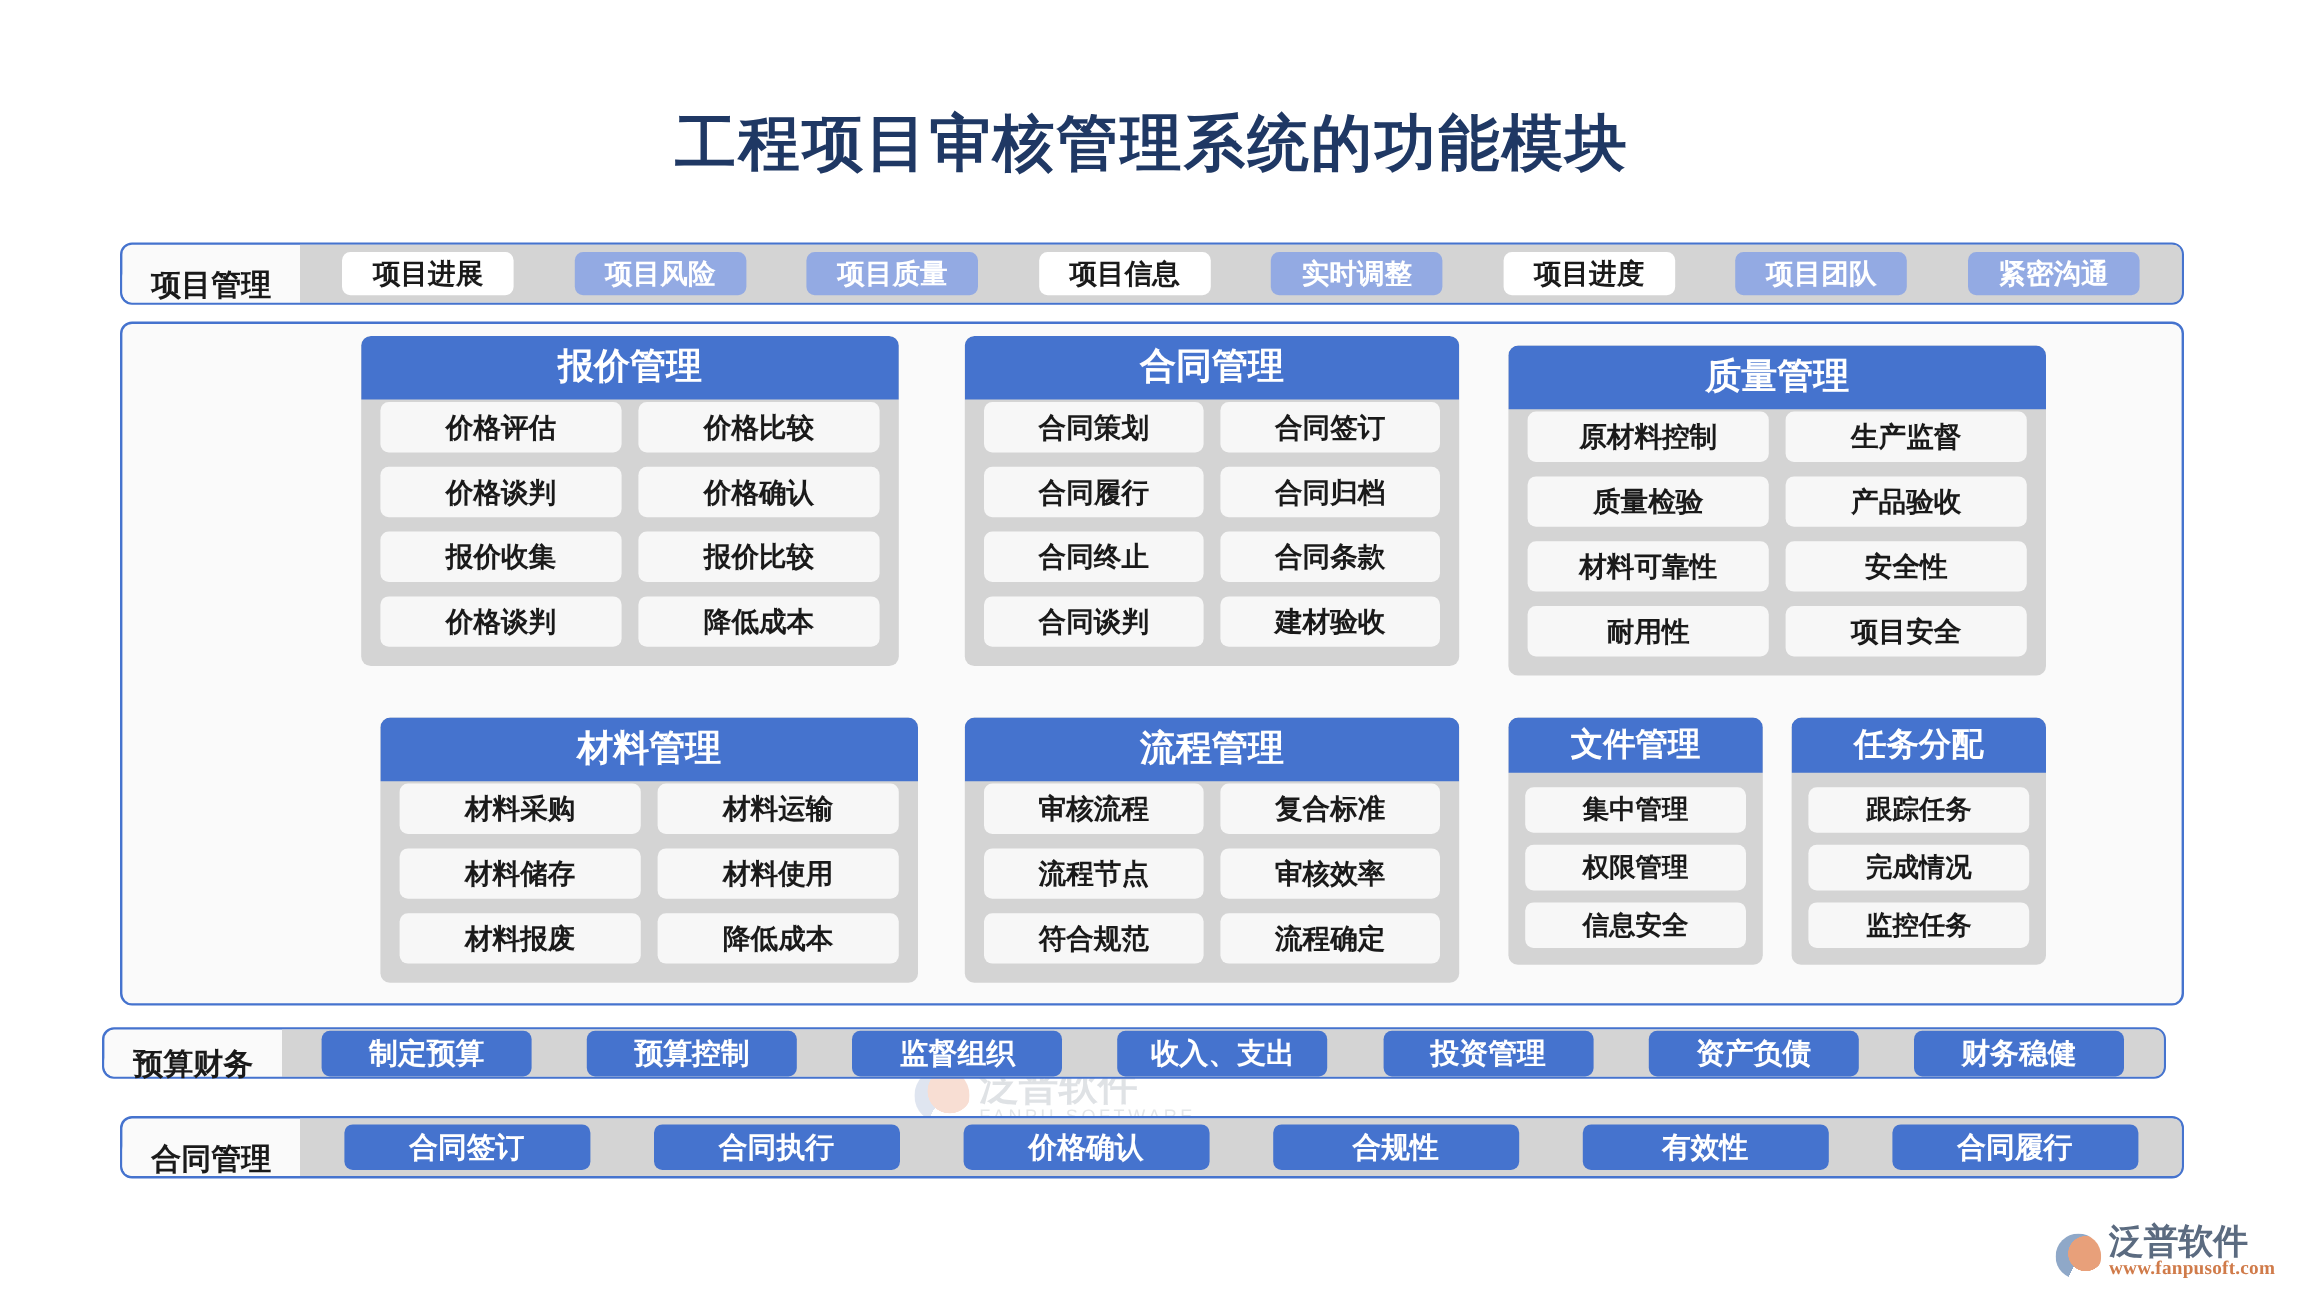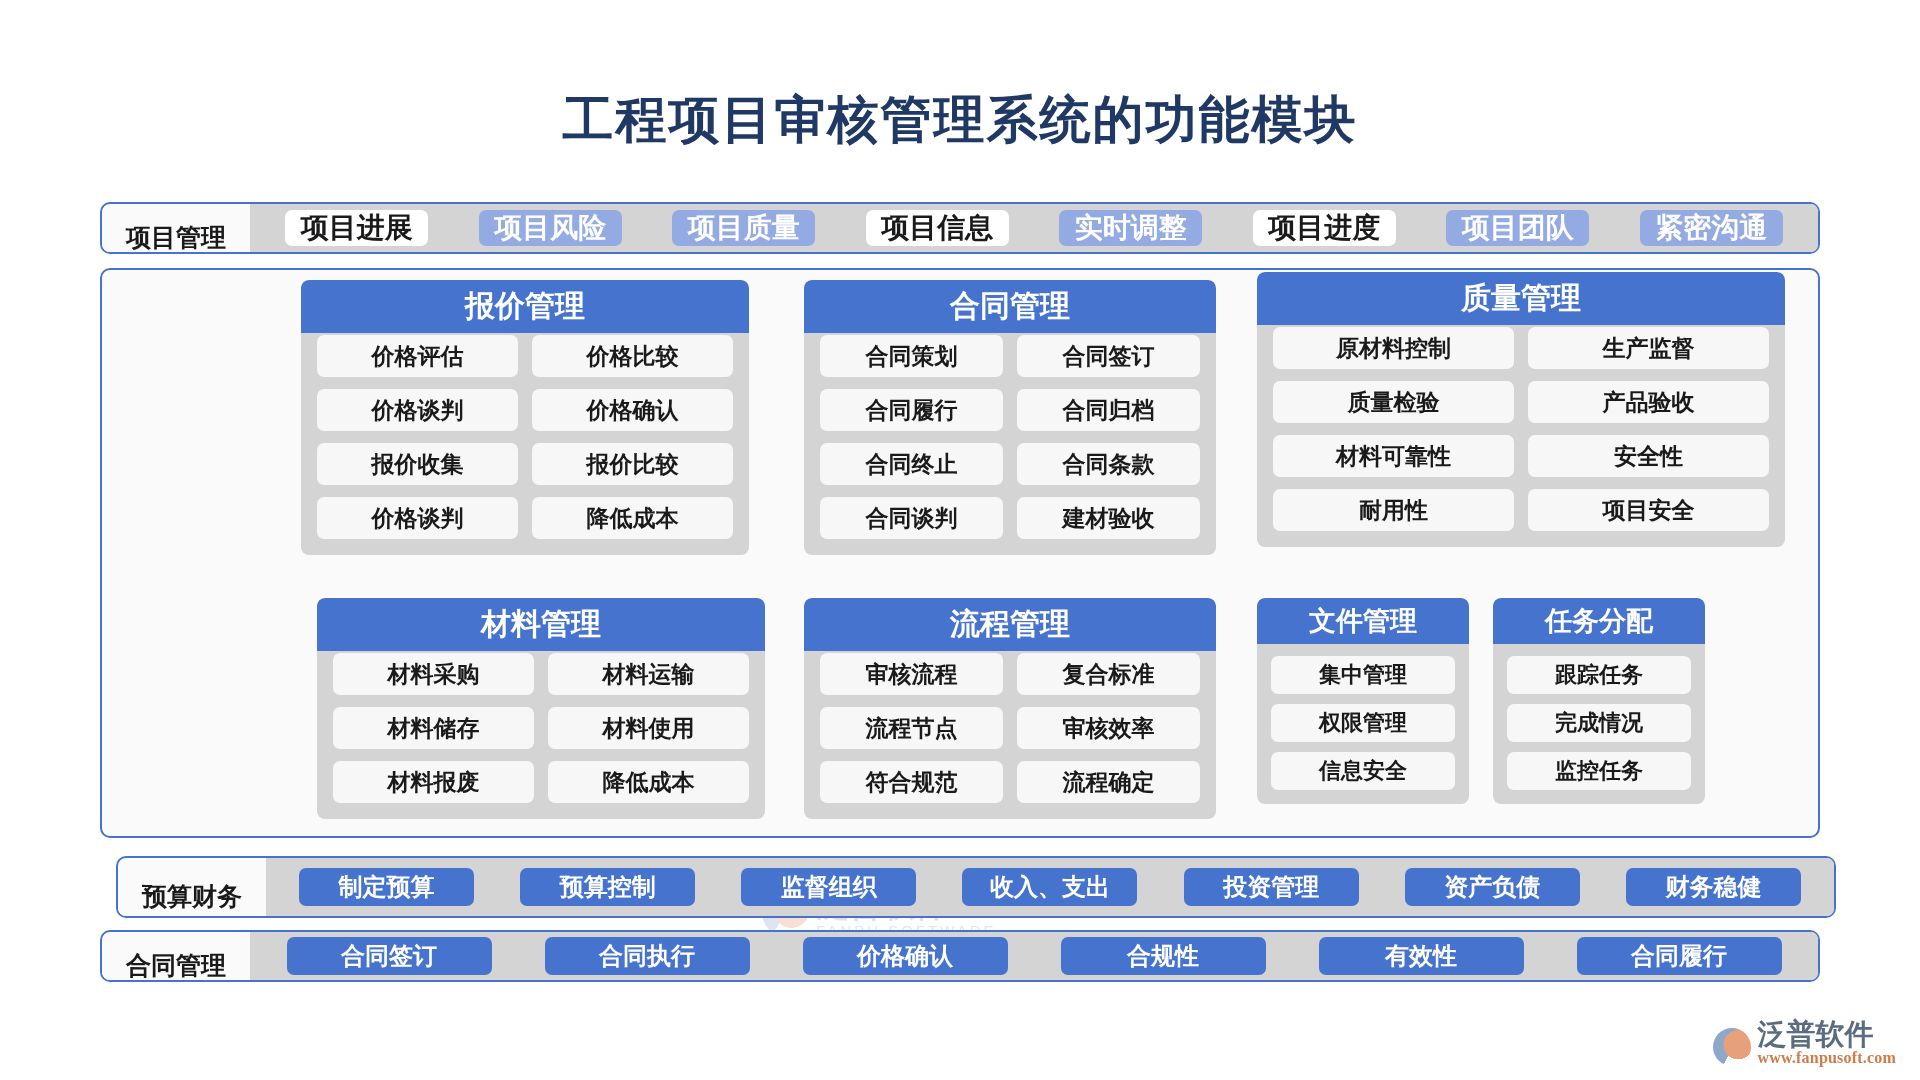--- a/index.html
+++ b/index.html
@@ -53,21 +53,21 @@
     border-radius: 0 7px 7px 0;
   }
   .pill {
     display: flex; align-items: center; justify-content: center;
     border-radius: 7px;
     font-family: "DejaVu Serif", "Liberation Serif", serif;
     font-weight: bold;
     white-space: nowrap;
   }
   
-  .row-top .pill { height: 36px; min-width: 143px; font-size: 28px; }
+  .row-top .pill { height: 36px; min-width: 143px; font-size: 23px; }
   .row-top .pill.light { background: #ffffff; color: #1a1a1a; }
   .row-top .pill.blue  { background: #93aae3; color: #ffffff; }
 
   
   .row-bottom .pill {
     height: 38px; min-width: 175px;
     font-size: 24px;
     background: #4573ce; color: #ffffff;
   }
   .row-bottom2 .pill { min-width: 205px; }
@@ -214,21 +214,21 @@
         <div class="chip">合同签订</div>
         <div class="chip">合同履行</div>
         <div class="chip">合同归档</div>
         <div class="chip">合同终止</div>
         <div class="chip">合同条款</div>
         <div class="chip">合同谈判</div>
         <div class="chip">建材验收</div>
       </div>
     </div>
 
-    <div class="card" id="card-2" style="left:1155px; top:2px; width:528px;">
+    <div class="card" id="card-2" style="left:1155px; top:18px; width:448px;">
       <div class="card-header">质量管理</div>
       <div class="card-body two-col">
         <div class="chip">原材料控制</div>
         <div class="chip">生产监督</div>
         <div class="chip">质量检验</div>
         <div class="chip">产品验收</div>
         <div class="chip">材料可靠性</div>
         <div class="chip">安全性</div>
         <div class="chip">耐用性</div>
         <div class="chip">项目安全</div>
@@ -279,21 +279,21 @@
 
     <div class="watermark">
       <div class="wm-mark"></div>
       <div class="wm-text">
         <div class="wm-cn">泛普软件</div>
         <div class="wm-en">FANPU SOFTWARE</div>
       </div>
     </div>
   </div>
 
-  <div class="frame row-bottom" id="budget-frame" style="left:116px; top:856px; width:1720px; height:62px;">
+  <div class="frame row-bottom" id="budget-frame" style="left:85px; top:856px; width:1720px; height:43px;">
     <div class="band">
       <div class="band-label">预算财务</div>
       <div class="band-pills" id="budget-pills">
           <div class="pill">制定预算</div>
           <div class="pill">预算控制</div>
           <div class="pill">监督组织</div>
           <div class="pill">收入、支出</div>
           <div class="pill">投资管理</div>
           <div class="pill">资产负债</div>
           <div class="pill">财务稳健</div>

